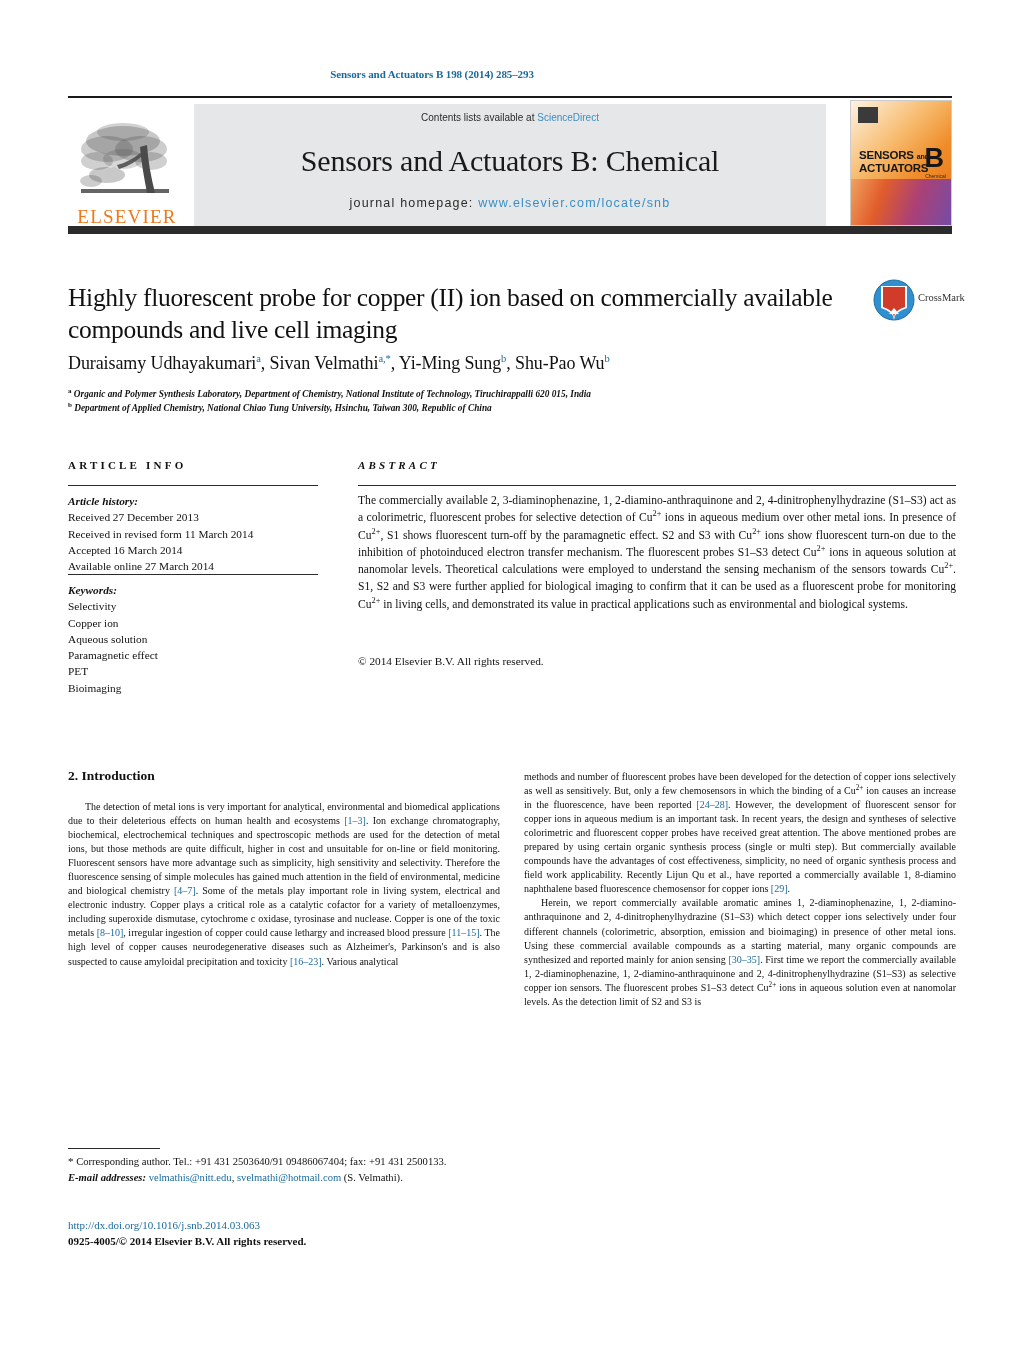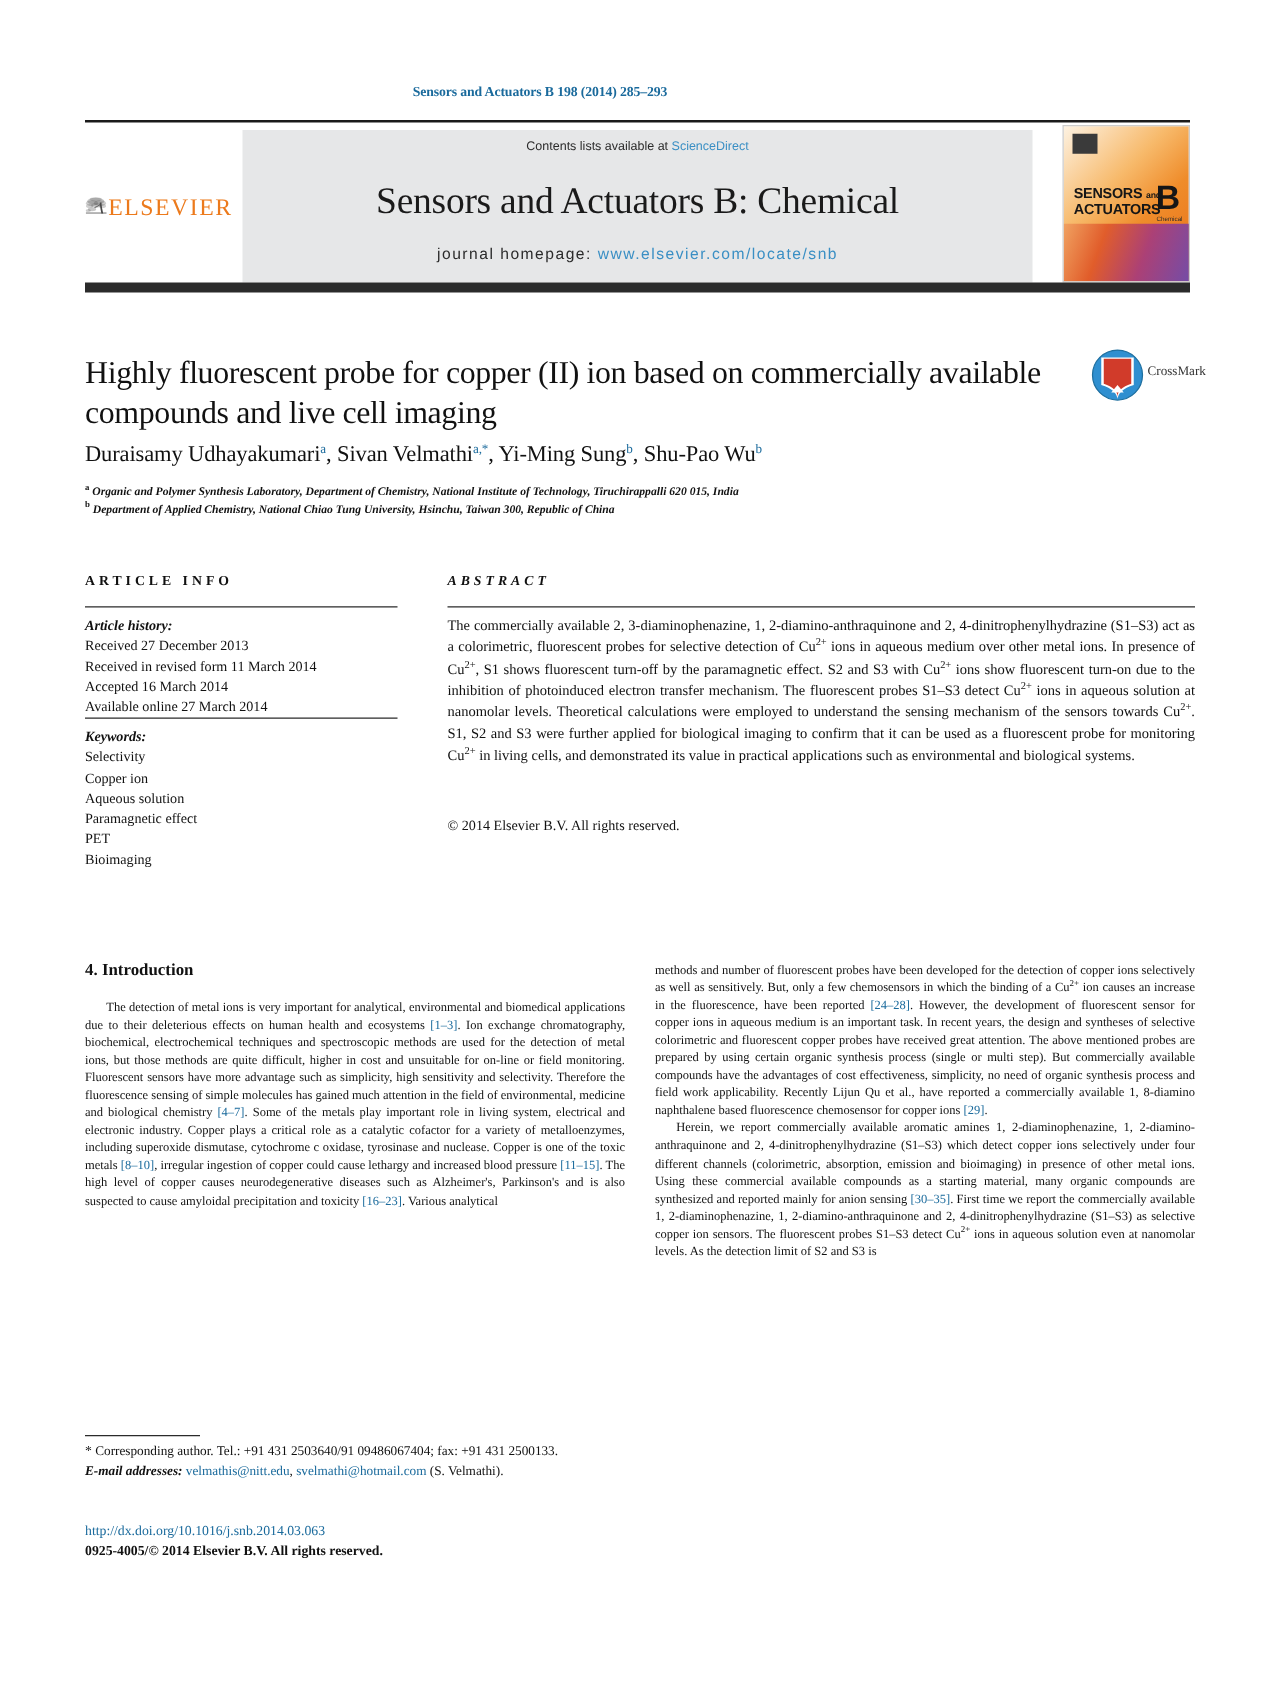--- a/index.html
+++ b/index.html
@@ -50,21 +50,21 @@
     font-family:"Liberation Sans", sans-serif; letter-spacing:1.2px;
   }
   .homepage-line .url { color:#3a8fc4; letter-spacing:1.2px; }
   .mast-rule-bottom {
     position:absolute; left:0; top:130px; width:884px; height:8px; background:#2b2b2b;
   }
 
   
   .elsevier {
     position:absolute; left:0; top:8px; width:118px; height:122px;
-    display:flex; flex-direction:row; align-items:center; justify-content:flex-end;
+    display:flex; flex-direction:column; align-items:center; justify-content:flex-end;
   }
   .els-tree { width:100px; height:86px; display:block; }
   .els-word {
     font-family:"Liberation Serif", serif;
     font-size:19px; letter-spacing:1.2px; color:#ec7a1c; line-height:1;
     margin-top:2px;
   }
 
   
   .cover {
@@ -287,21 +287,21 @@
     <div>Paramagnetic effect</div>
     <div>PET</div>
     <div>Bioimaging</div>
   </div>
 
   <div class="sec-head" style="left:358px; top:459px;font-style:italic;">ABSTRACT</div>
   <div class="rule-thin" style="left:358px; top:485px; width:598px;"></div>
   <div class="abstract">The commercially available 2, 3-diaminophenazine, 1, 2-diamino-anthraquinone and 2, 4-dinitrophenylhydrazine (S1–S3) act as a colorimetric, fluorescent probes for selective detection of Cu<sup>2+</sup> ions in aqueous medium over other metal ions. In presence of Cu<sup>2+</sup>, S1 shows fluorescent turn-off by the paramagnetic effect. S2 and S3 with Cu<sup>2+</sup> ions show fluorescent turn-on due to the inhibition of photoinduced electron transfer mechanism. The fluorescent probes S1–S3 detect Cu<sup>2+</sup> ions in aqueous solution at nanomolar levels. Theoretical calculations were employed to understand the sensing mechanism of the sensors towards Cu<sup>2+</sup>. S1, S2 and S3 were further applied for biological imaging to confirm that it can be used as a fluorescent probe for monitoring Cu<sup>2+</sup> in living cells, and demonstrated its value in practical applications such as environmental and biological systems.</div>
   <div class="copyline">© 2014 Elsevier B.V. All rights reserved.</div>
 
-  <div class="sec-title">4. Introduction</div>
+  <div class="sec-title">2. Introduction</div>
   <div class="col col-left" style="top:800px;">
       <p class="indent">The detection of metal ions is very important for analytical, environmental and biomedical applications due to their deleterious effects on human health and ecosystems <span class="ref">[1–3]</span>. Ion exchange chromatography, biochemical, electrochemical techniques and spectroscopic methods are used for the detection of metal ions, but those methods are quite difficult, higher in cost and unsuitable for on-line or field monitoring. Fluorescent sensors have more advantage such as simplicity, high sensitivity and selectivity. Therefore the fluorescence sensing of simple molecules has gained much attention in the field of environmental, medicine and biological chemistry <span class="ref">[4–7]</span>. Some of the metals play important role in living system, electrical and electronic industry. Copper plays a critical role as a catalytic cofactor for a variety of metalloenzymes, including superoxide dismutase, cytochrome c oxidase, tyrosinase and nuclease. Copper is one of the toxic metals <span class="ref">[8–10]</span>, irregular ingestion of copper could cause lethargy and increased blood pressure <span class="ref">[11–15]</span>. The high level of copper causes neurodegenerative diseases such as Alzheimer's, Parkinson's and is also suspected to cause amyloidal precipitation and toxicity <span class="ref">[16–23]</span>. Various analytical</p>
     </div>
   <div class="col col-right">
       <p>methods and number of fluorescent probes have been developed for the detection of copper ions selectively as well as sensitively. But, only a few chemosensors in which the binding of a Cu<sup>2+</sup> ion causes an increase in the fluorescence, have been reported <span class="ref">[24–28]</span>. However, the development of fluorescent sensor for copper ions in aqueous medium is an important task. In recent years, the design and syntheses of selective colorimetric and fluorescent copper probes have received great attention. The above mentioned probes are prepared by using certain organic synthesis process (single or multi step). But commercially available compounds have the advantages of cost effectiveness, simplicity, no need of organic synthesis process and field work applicability. Recently Lijun Qu et al., have reported a commercially available 1, 8-diamino naphthalene based fluorescence chemosensor for copper ions <span class="ref">[29]</span>.</p>
       <p class="indent">Herein, we report commercially available aromatic amines 1, 2-diaminophenazine, 1, 2-diamino-anthraquinone and 2, 4-dinitrophenylhydrazine (S1–S3) which detect copper ions selectively under four different channels (colorimetric, absorption, emission and bioimaging) in presence of other metal ions. Using these commercial available compounds as a starting material, many organic compounds are synthesized and reported mainly for anion sensing <span class="ref">[30–35]</span>. First time we report the commercially available 1, 2-diaminophenazine, 1, 2-diamino-anthraquinone and 2, 4-dinitrophenylhydrazine (S1–S3) as selective copper ion sensors. The fluorescent probes S1–S3 detect Cu<sup>2+</sup> ions in aqueous solution even at nanomolar levels. As the detection limit of S2 and S3 is</p>
     </div>
 
   <div class="fn-rule"></div>
   <div class="footnote">

